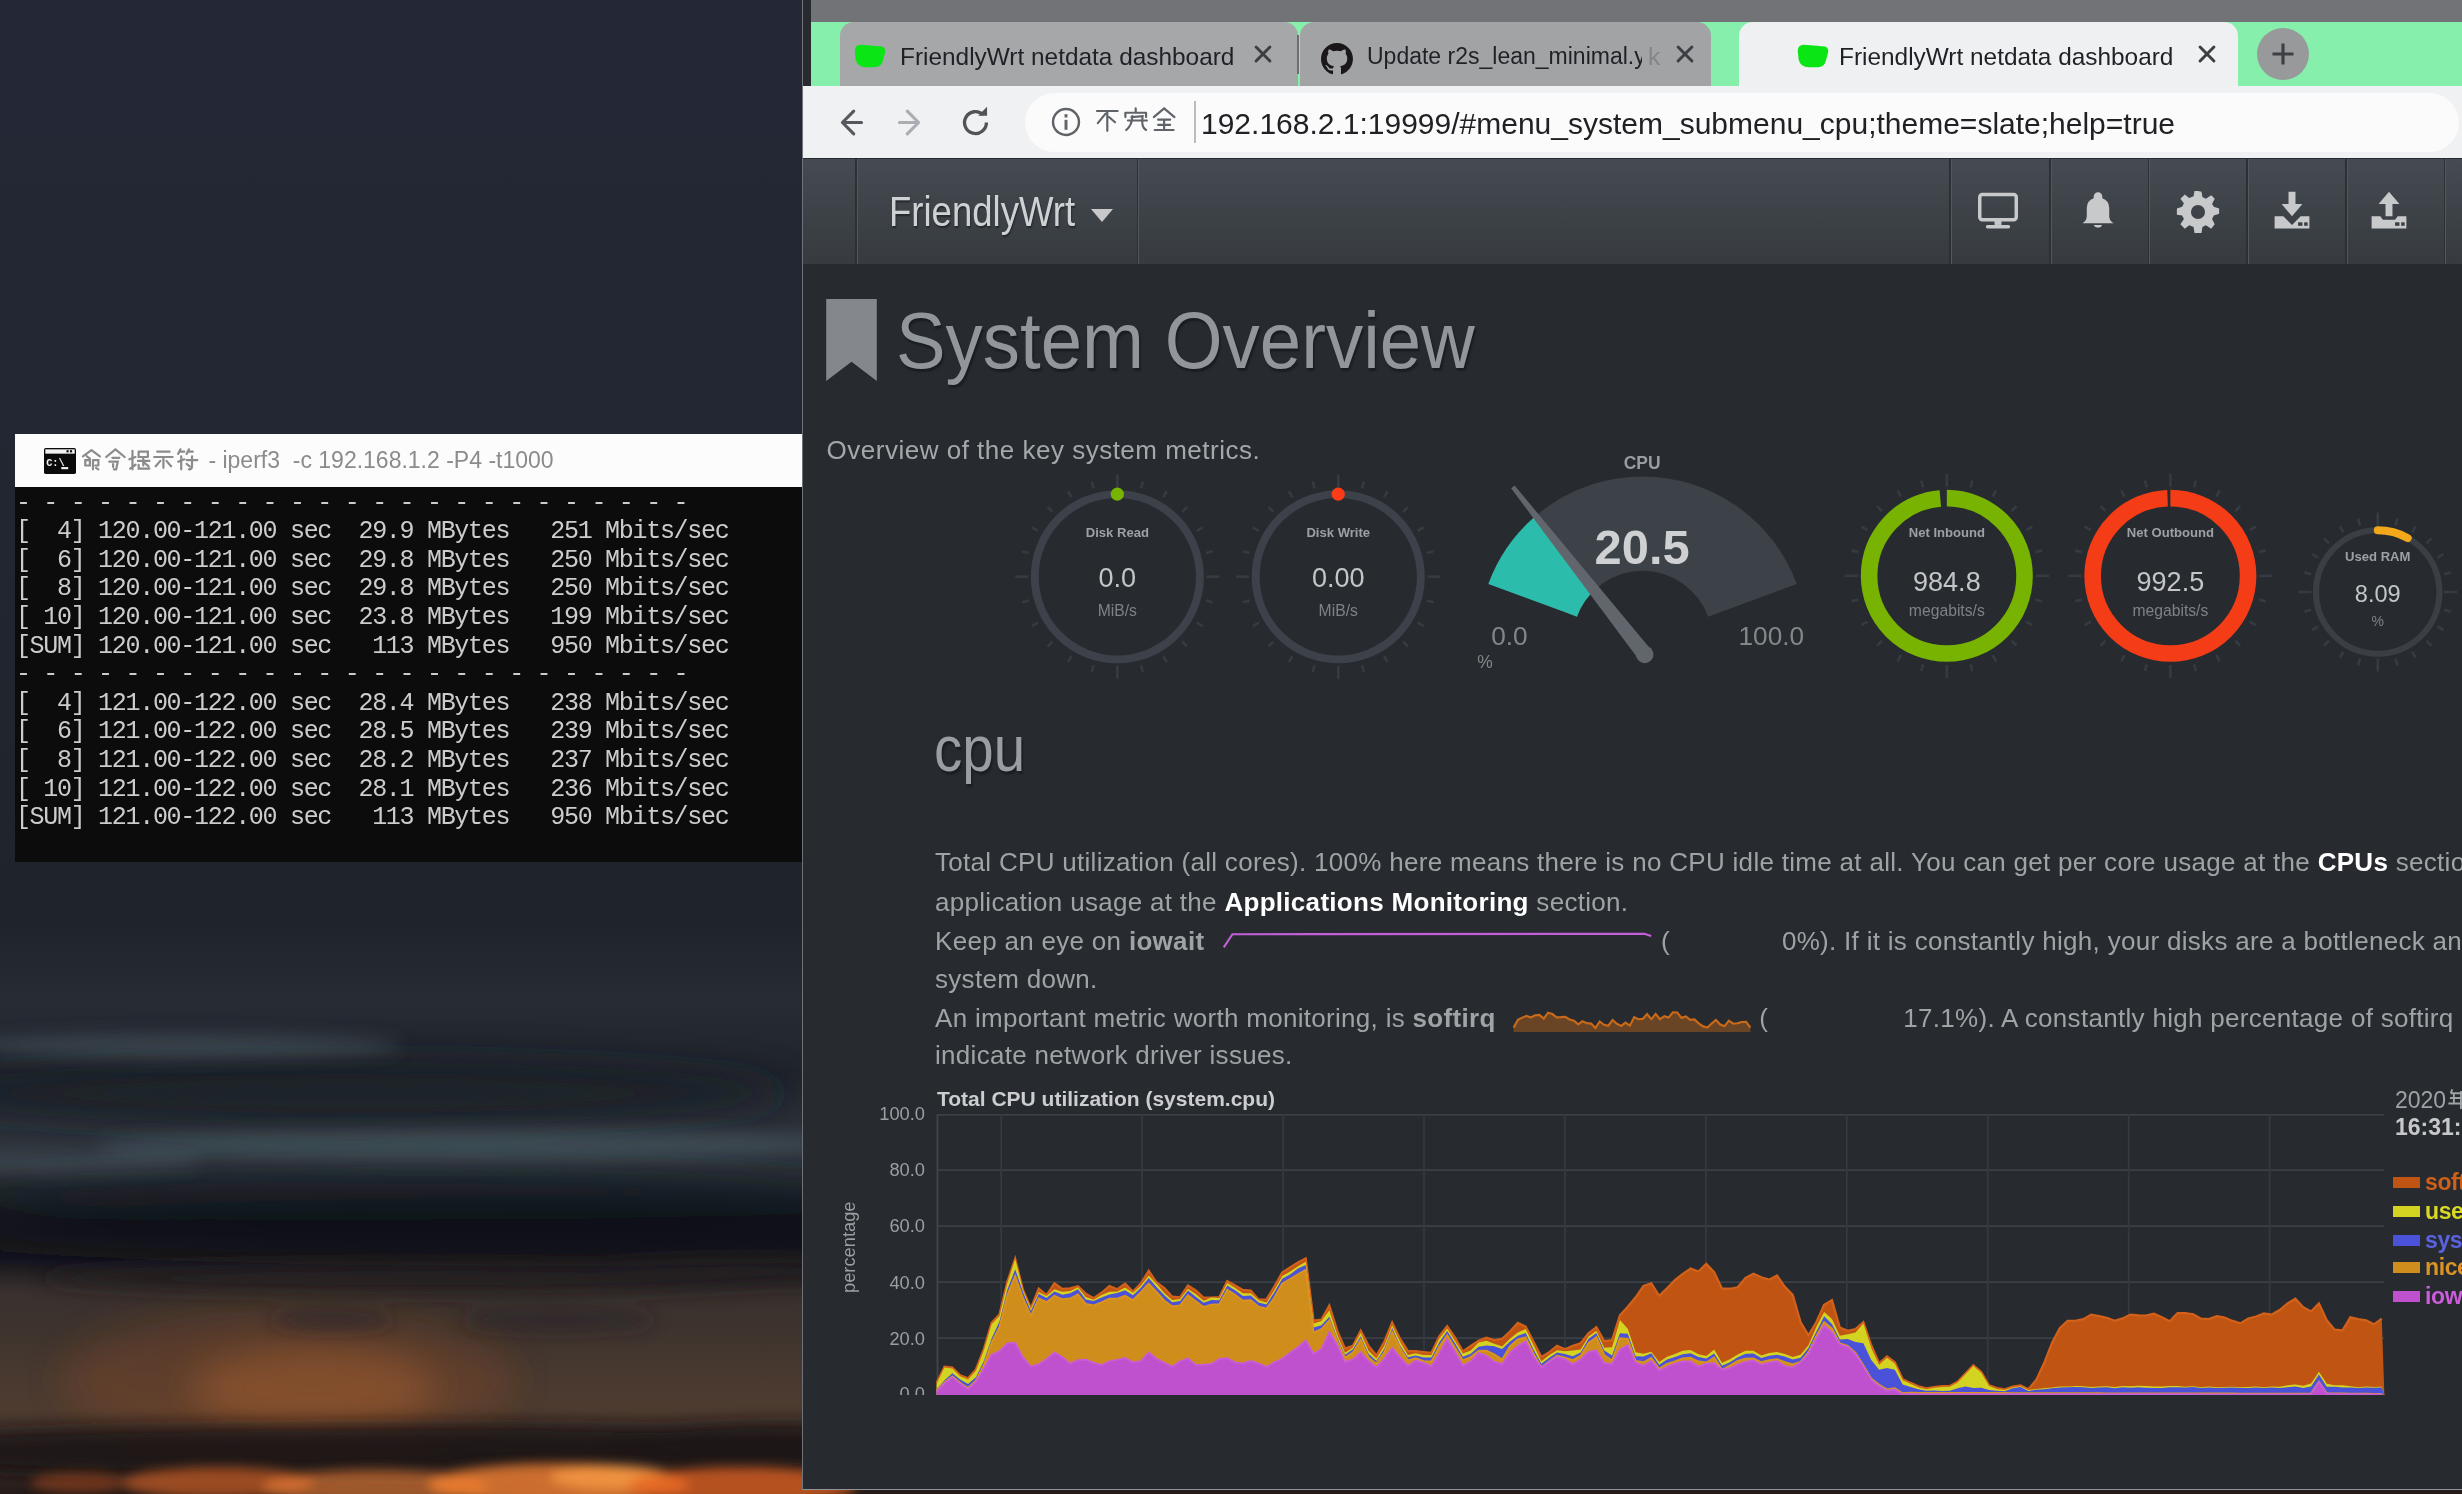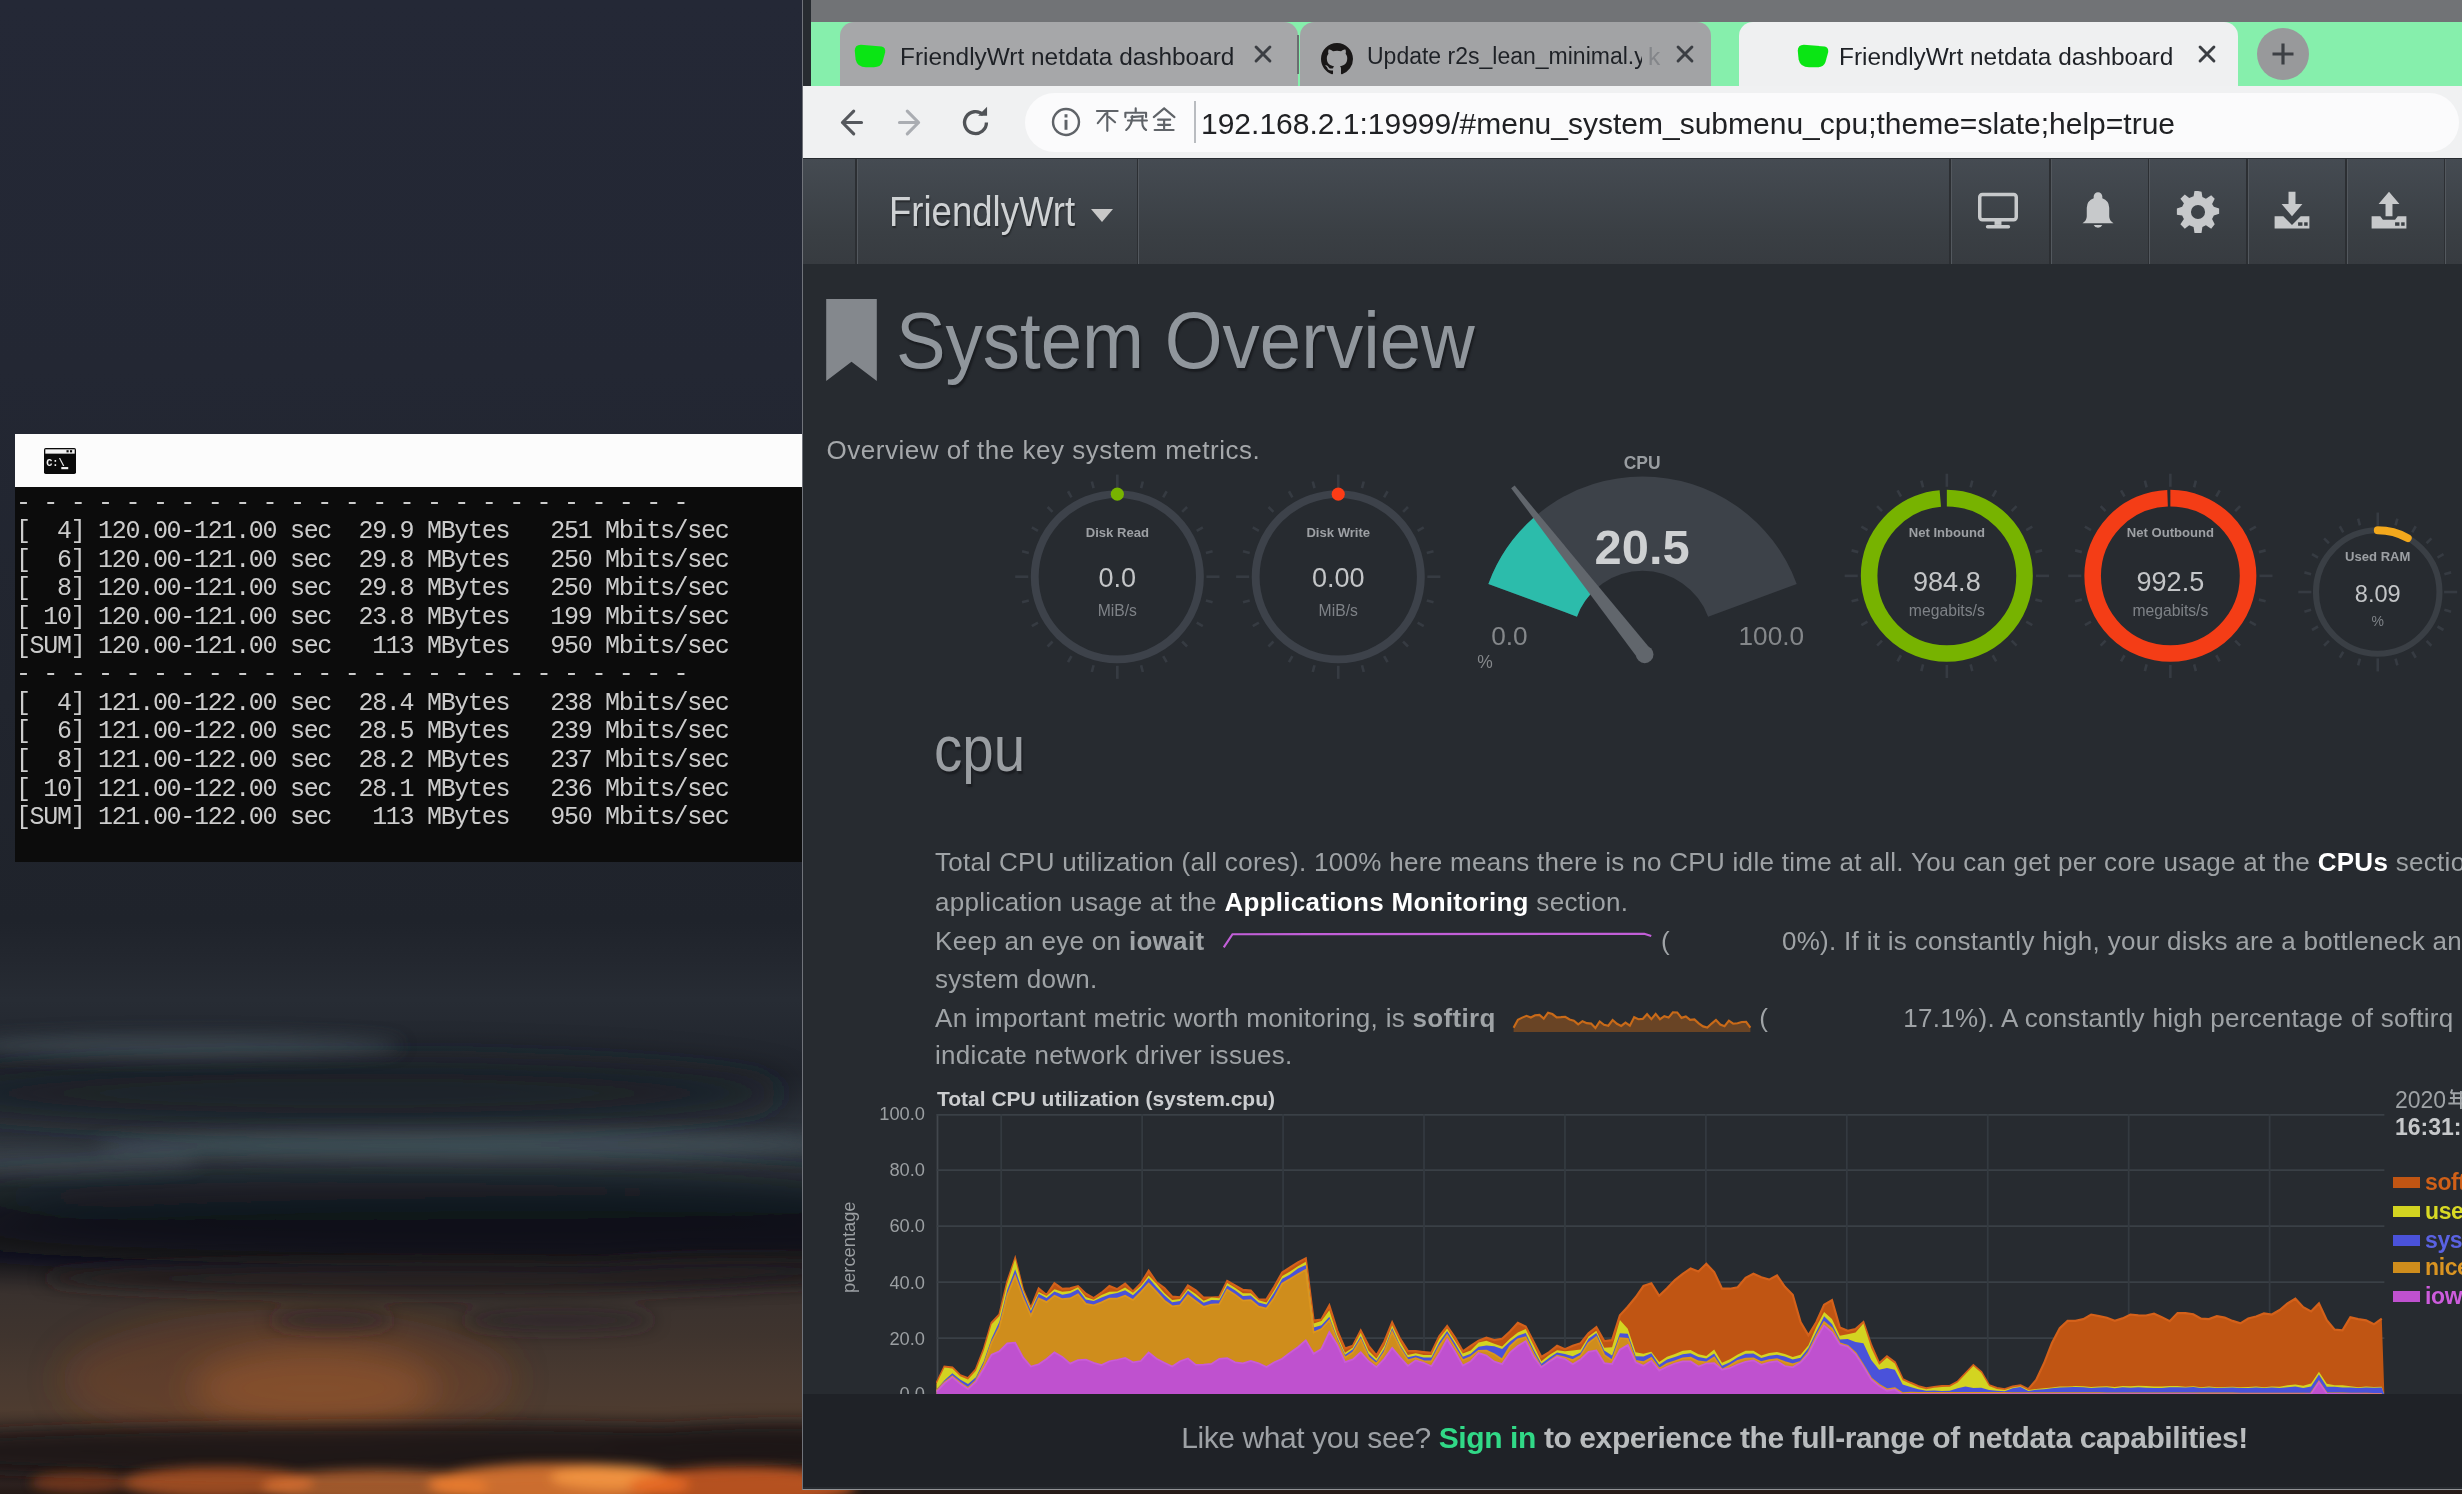--- a/index.html
+++ b/index.html
@@ -118,20 +118,47 @@
   <div id="term">
     <div id="term-title">
       <svg id="term-icon" width="32" height="26" viewBox="0 0 37 30">
           <rect x="0" y="0" width="37" height="30" rx="2" fill="#0a0a0a"></rect>
           <rect x="1.5" y="1.5" width="34" height="5" fill="#f2f2f2"></rect>
           <rect x="26" y="2.5" width="2.5" height="2.5" fill="#0a0a0a"></rect>
           <rect x="30" y="2.5" width="2.5" height="2.5" fill="#0a0a0a"></rect>
           <text x="2.5" y="21" font-family="Liberation Mono" font-size="12" font-weight="bold" fill="#f2f2f2">C:\</text>
           <rect x="20" y="22" width="8" height="2.5" fill="#f2f2f2"></rect>
         </svg>
+      <div id="term-text"><svg width="123" height="30" viewBox="0 0 141 34" style="vertical-align:-7px;">
+            <g transform="translate(1.0,3) scale(0.8833333333333333)">
+              <g fill="none" stroke="#8b8b8b" stroke-width="2.83" stroke-linecap="round">
+                <path d="M15,3 L4,11 M15,3 L26,11 M9,11 L13,14 M7,16 L13,16 L13,23 L7,23 Z M17,16 L24,16 L24,23 M17,16 L17,28 M24,23 L20,23 M21,26 L24,28"></path>
+              </g>
+            </g>
+            <g transform="translate(28.5,3) scale(0.8833333333333333)">
+              <g fill="none" stroke="#8b8b8b" stroke-width="2.83" stroke-linecap="round">
+                <path d="M15,2 L3,12 M15,2 L27,12 M11,13 L20,13 M7,18 L18,18 L16,28 M13,28 L16,28 M12,21 L12,25"></path>
+              </g>
+            </g>
+            <g transform="translate(56.0,3) scale(0.8833333333333333)">
+              <g fill="none" stroke="#8b8b8b" stroke-width="2.83" stroke-linecap="round">
+                <path d="M6,4 L6,28 M2,15 L10,12 M3,27 L10,22 M14,5 L26,5 L26,12 M14,5 L14,12 L26,12 M13,17 L28,17 M20,12 L20,23 M14,22 L14,27 L28,27 M22,20 L27,24"></path>
+              </g>
+            </g>
+            <g transform="translate(83.5,3) scale(0.8833333333333333)">
+              <g fill="none" stroke="#8b8b8b" stroke-width="2.83" stroke-linecap="round">
+                <path d="M7,5 L23,5 M3,12 L27,12 M15,12 L15,26 M11,17 L5,24 M19,17 L25,24"></path>
+              </g>
+            </g>
+            <g transform="translate(111.0,3) scale(0.8833333333333333)">
+              <g fill="none" stroke="#8b8b8b" stroke-width="2.83" stroke-linecap="round">
+                <path d="M6,2 L3,8 M5,5 L11,5 M17,2 L14,8 M16,5 L22,5 M7,11 L7,28 M3,18 L11,15 M14,16 L28,16 M21,11 L21,24 Q21,28 17,28 M14,21 L18,24"></path>
+              </g>
+            </g>
+          </svg><span style="position:relative; top:-0.9px;"> - iperf3&nbsp; -c 192.168.1.2 -P4 -t1000</span></div>
     </div>
     <div id="term-body">
         <pre id="termpre">- - - - - - - - - - - - - - - - - - - - - - - - - 
 [  4] 120.00-121.00 sec  29.9 MBytes   251 Mbits/sec
 [  6] 120.00-121.00 sec  29.8 MBytes   250 Mbits/sec
 [  8] 120.00-121.00 sec  29.8 MBytes   250 Mbits/sec
 [ 10] 120.00-121.00 sec  23.8 MBytes   199 Mbits/sec
 [SUM] 120.00-121.00 sec   113 MBytes   950 Mbits/sec
 - - - - - - - - - - - - - - - - - - - - - - - - - 
 [  4] 121.00-122.00 sec  28.4 MBytes   238 Mbits/sec
@@ -493,18 +520,15 @@
       <div class="legsw" style="left:1590px; top:942px; background:#d3d421;"></div>
         <div class="legtx" style="left:1622px; top:934px; color:#d8d925;">user</div>
       <div class="legsw" style="left:1590px; top:971px; background:#4a52da;"></div>
         <div class="legtx" style="left:1622px; top:963px; color:#5a62e2;">system</div>
       <div class="legsw" style="left:1590px; top:998px; background:#cf8d1c;"></div>
         <div class="legtx" style="left:1622px; top:990px; color:#d99422;">nice</div>
       <div class="legsw" style="left:1590px; top:1027px; background:#bf51cf;"></div>
         <div class="legtx" style="left:1622px; top:1019px; color:#cd5cdc;">iowait</div>
 
     </div>
-    <div id="signbar">
-      <div id="signtext">Like what you see? <span class="si">Sign in</span> <b>to experience the full-range of netdata capabilities!</b></div>
-    </div>
   </div>
 </div>
 
 
 </body></html>

